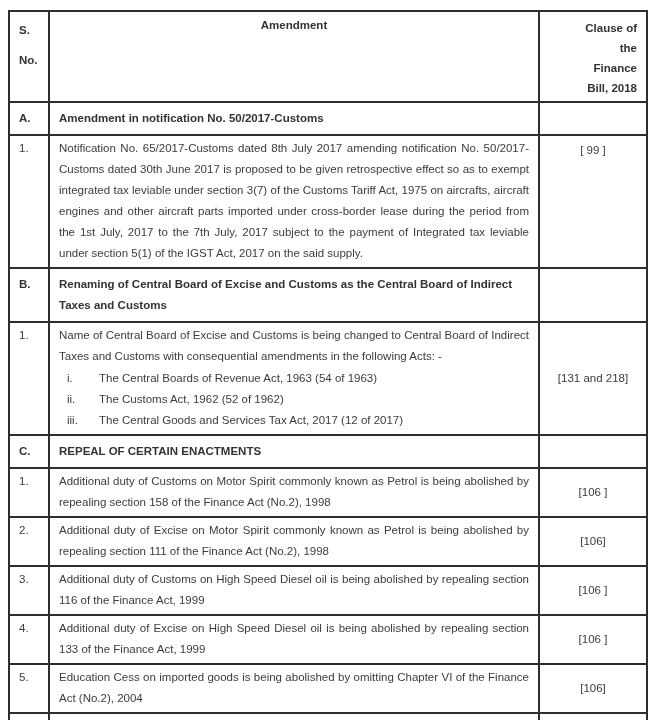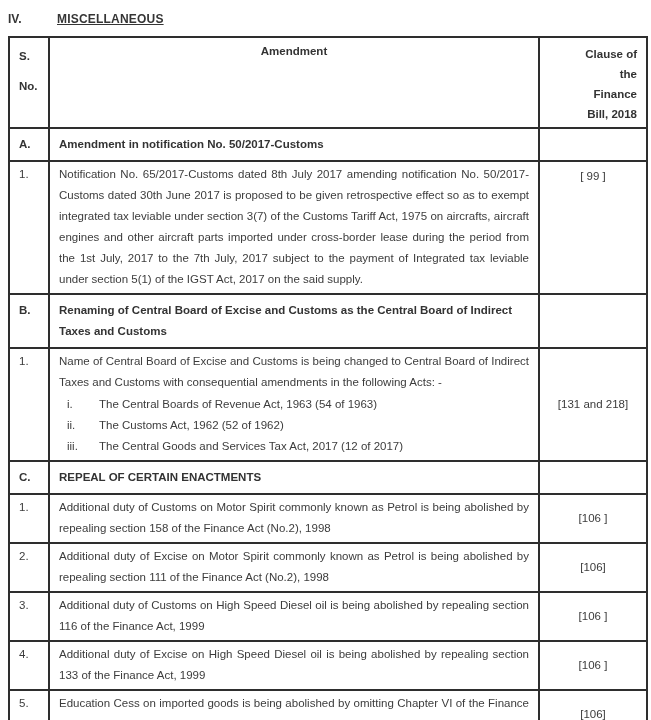--- a/index.html
+++ b/index.html
@@ -77,24 +77,20 @@
   .act-list { margin-left: 8px; margin-top: 1px; }
   .act-item { display: flex; }
   .act-marker { width: 32px; flex-shrink: 0; }
   .act-text { flex: 1; }
 </style>
 </head>
 <body>
 
 <div class="page">
 
-  <div class="doc-title">
-    <span class="sec-num">IV.</span>
-    <span class="sec-title">MISCELLANEOUS</span>
-  </div>
 
   <div class="table" id="amendments-table">
     <div class="tr header-row">
       <div class="td sno-col th-sno">S.
 No.</div>
       <div class="td th-amend">Amendment</div>
       <div class="td clause-col th-clause">Clause of the Finance Bill, 2018</div>
     </div>
 
   <div class="tr section-row">

